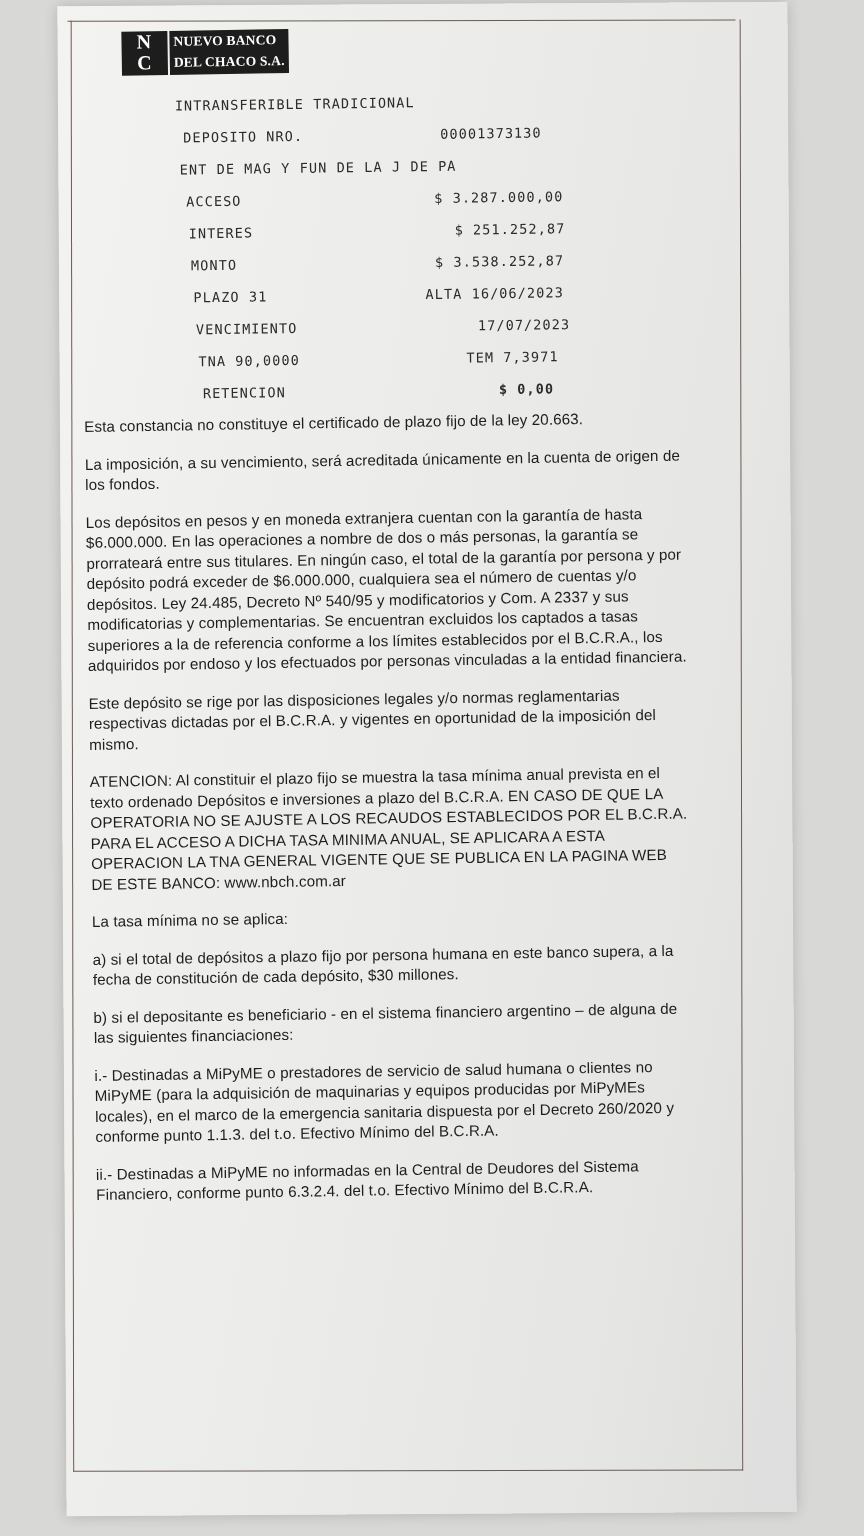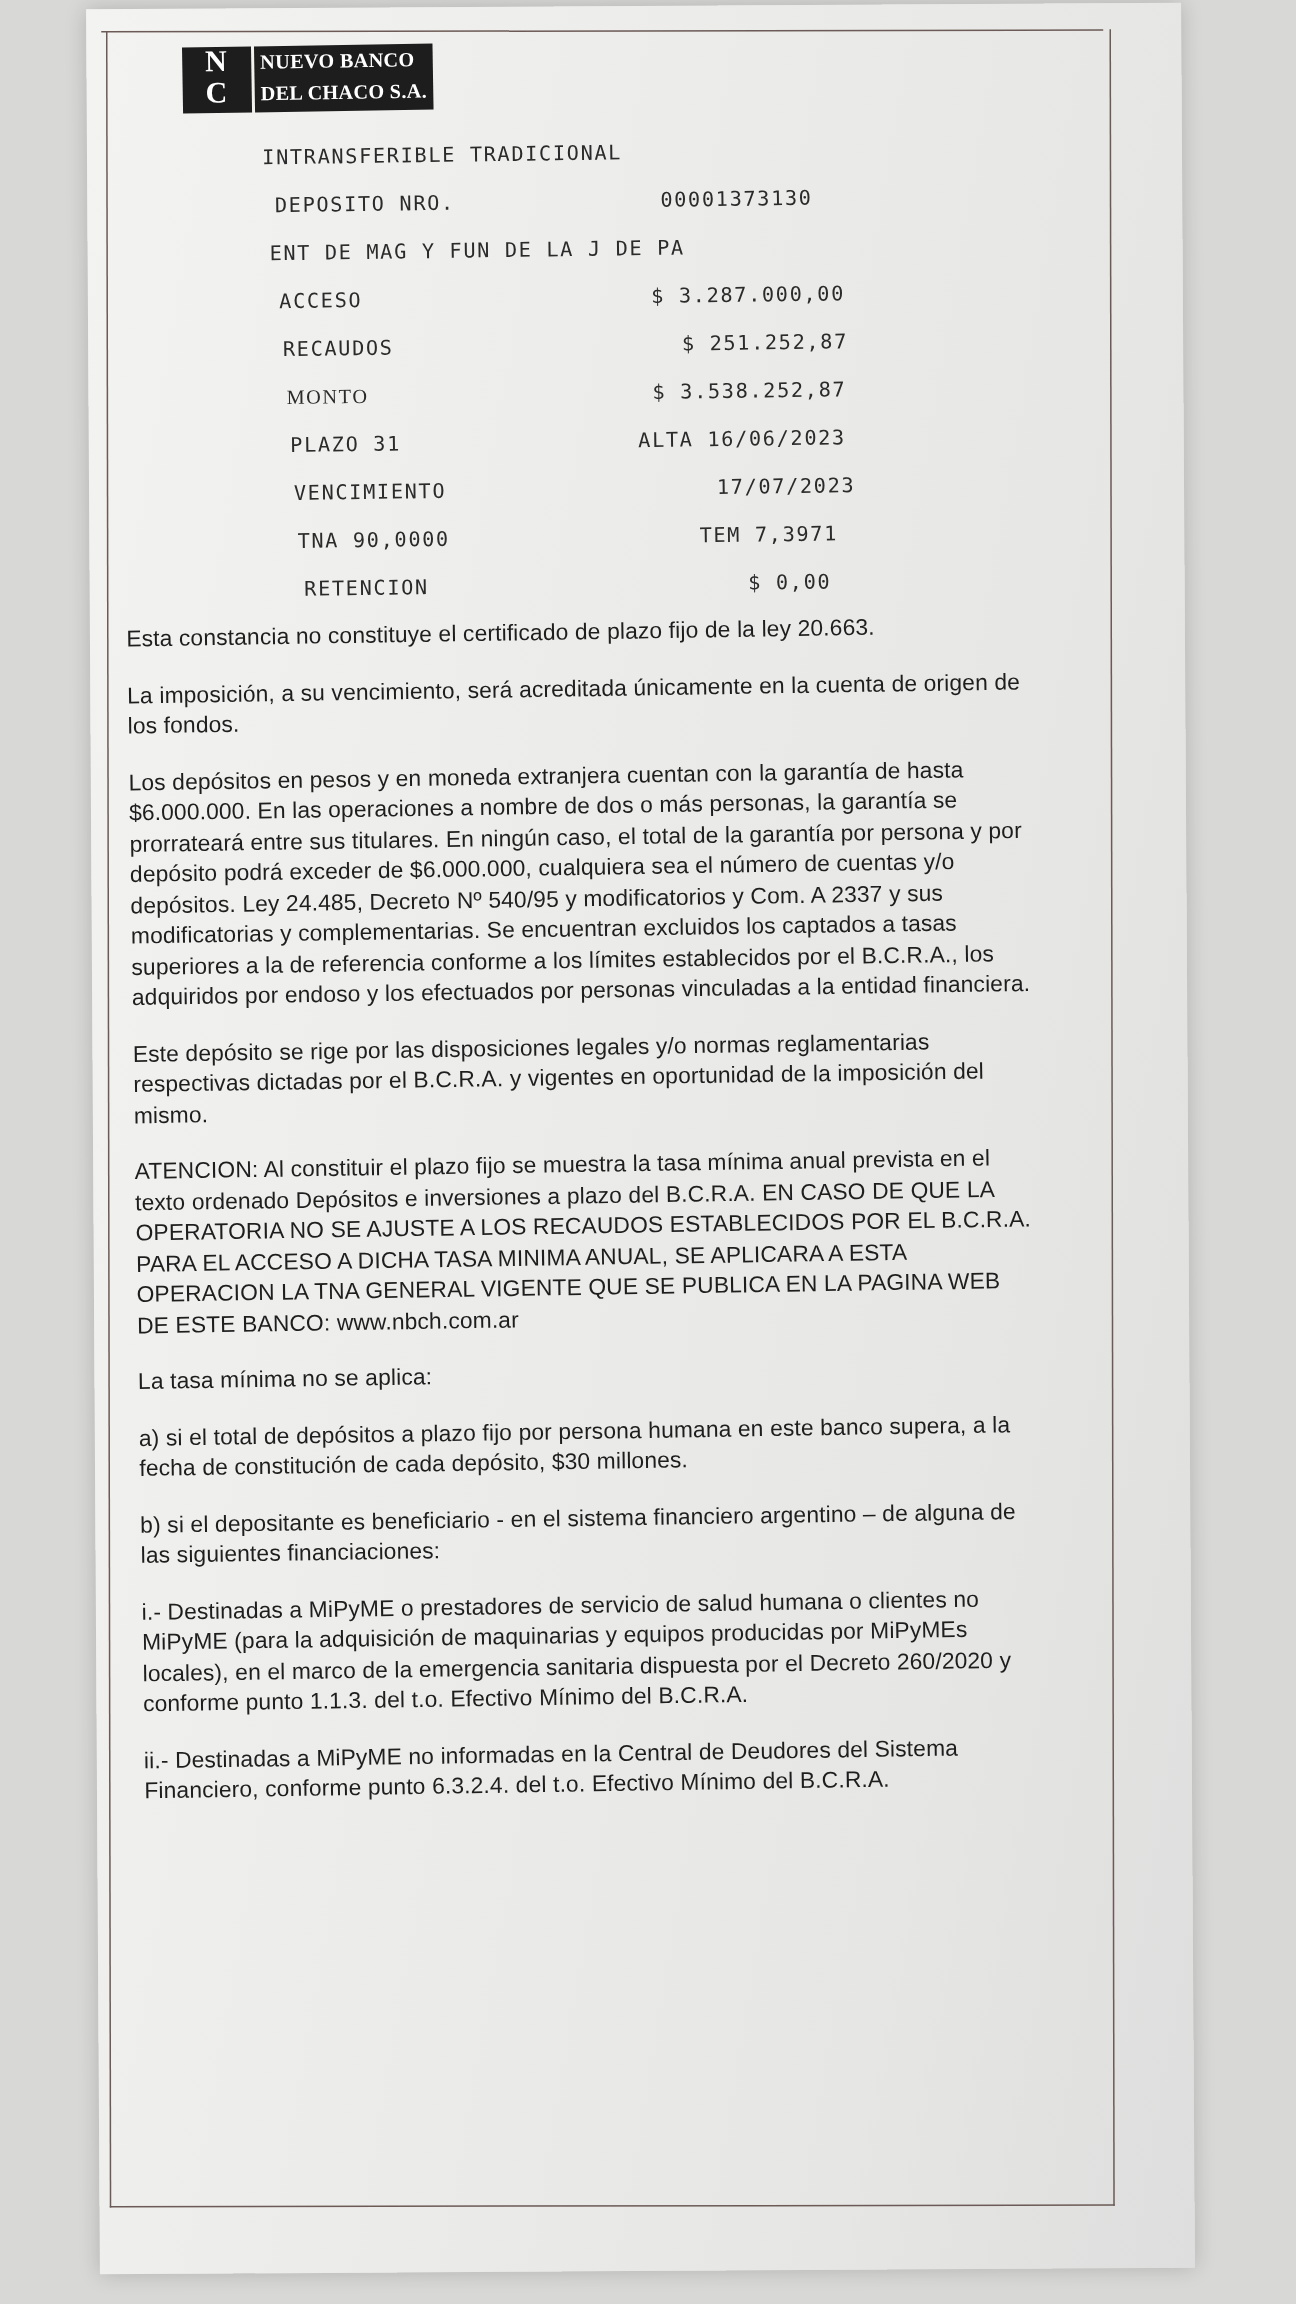--- a/index.html
+++ b/index.html
@@ -110,42 +110,42 @@
       <span class="mval" style="left:265px;">00001373130</span>
     </div>
     <div class="mrow">
       <span class="mlabel" style="left:4px;">ENT DE MAG Y FUN DE LA J DE PA</span>
     </div>
     <div class="mrow">
       <span class="mlabel" style="left:10px;">ACCESO</span>
       <span class="mval" style="left:258px;">$ 3.287.000,00</span>
     </div>
     <div class="mrow">
-      <span class="mlabel" style="left:12px;">RECAUDOS</span>
+      <span class="mlabel" style="left:12px;">INTERES</span>
       <span class="mval" style="left:278px;">$ 251.252,87</span>
     </div>
     <div class="mrow">
-      <span class="mlabel" style="left:14px;font-family:Liberation Serif, serif;">MONTO</span>
+      <span class="mlabel" style="left:14px;">MONTO</span>
       <span class="mval" style="left:258px;">$ 3.538.252,87</span>
     </div>
     <div class="mrow">
       <span class="mlabel" style="left:16px;">PLAZO 31</span>
       <span class="mval" style="left:248px;">ALTA 16/06/2023</span>
     </div>
     <div class="mrow">
       <span class="mlabel" style="left:18px;">VENCIMIENTO</span>
       <span class="mval" style="left:300px;">17/07/2023</span>
     </div>
     <div class="mrow">
       <span class="mlabel" style="left:20px;">TNA 90,0000</span>
       <span class="mval" style="left:288px;">TEM 7,3971</span>
     </div>
     <div class="mrow">
       <span class="mlabel" style="left:24px;">RETENCION</span>
-      <span class="mval" style="left:320px;">$ 0,00</span>
+      <span class="mval" style="left:320px;font-weight:bold;">$ 0,00</span>
     </div>
   </div>
 
   <div id="body">
     <p>Esta constancia no constituye el certificado de plazo fijo de la ley 20.663.</p>
     <p>La imposición, a su vencimiento, será acreditada únicamente en la cuenta de origen de los fondos.</p>
     <p>Los depósitos en pesos y en moneda extranjera cuentan con la garantía de hasta $6.000.000. En las operaciones a nombre de dos o más personas, la garantía se prorrateará entre sus titulares. En ningún caso, el total de la garantía por persona y por depósito podrá exceder de $6.000.000, cualquiera sea el número de cuentas y/o depósitos. Ley 24.485, Decreto Nº 540/95 y modificatorios y Com. A 2337 y sus modificatorias y complementarias. Se encuentran excluidos los captados a tasas superiores a la de referencia conforme a los límites establecidos por el B.C.R.A., los adquiridos por endoso y los efectuados por personas vinculadas a la entidad financiera.</p>
     <p>Este depósito se rige por las disposiciones legales y/o normas reglamentarias respectivas dictadas por el B.C.R.A. y vigentes en oportunidad de la imposición del mismo.</p>
     <p>ATENCION: Al constituir el plazo fijo se muestra la tasa mínima anual prevista en el texto ordenado Depósitos e inversiones a plazo del B.C.R.A. EN CASO DE QUE LA OPERATORIA NO SE AJUSTE A LOS RECAUDOS ESTABLECIDOS POR EL B.C.R.A. PARA EL ACCESO A DICHA TASA MINIMA ANUAL, SE APLICARA A ESTA OPERACION LA TNA GENERAL VIGENTE QUE SE PUBLICA EN LA PAGINA WEB DE ESTE BANCO: www.nbch.com.ar</p>
     <p>La tasa mínima no se aplica:</p>

